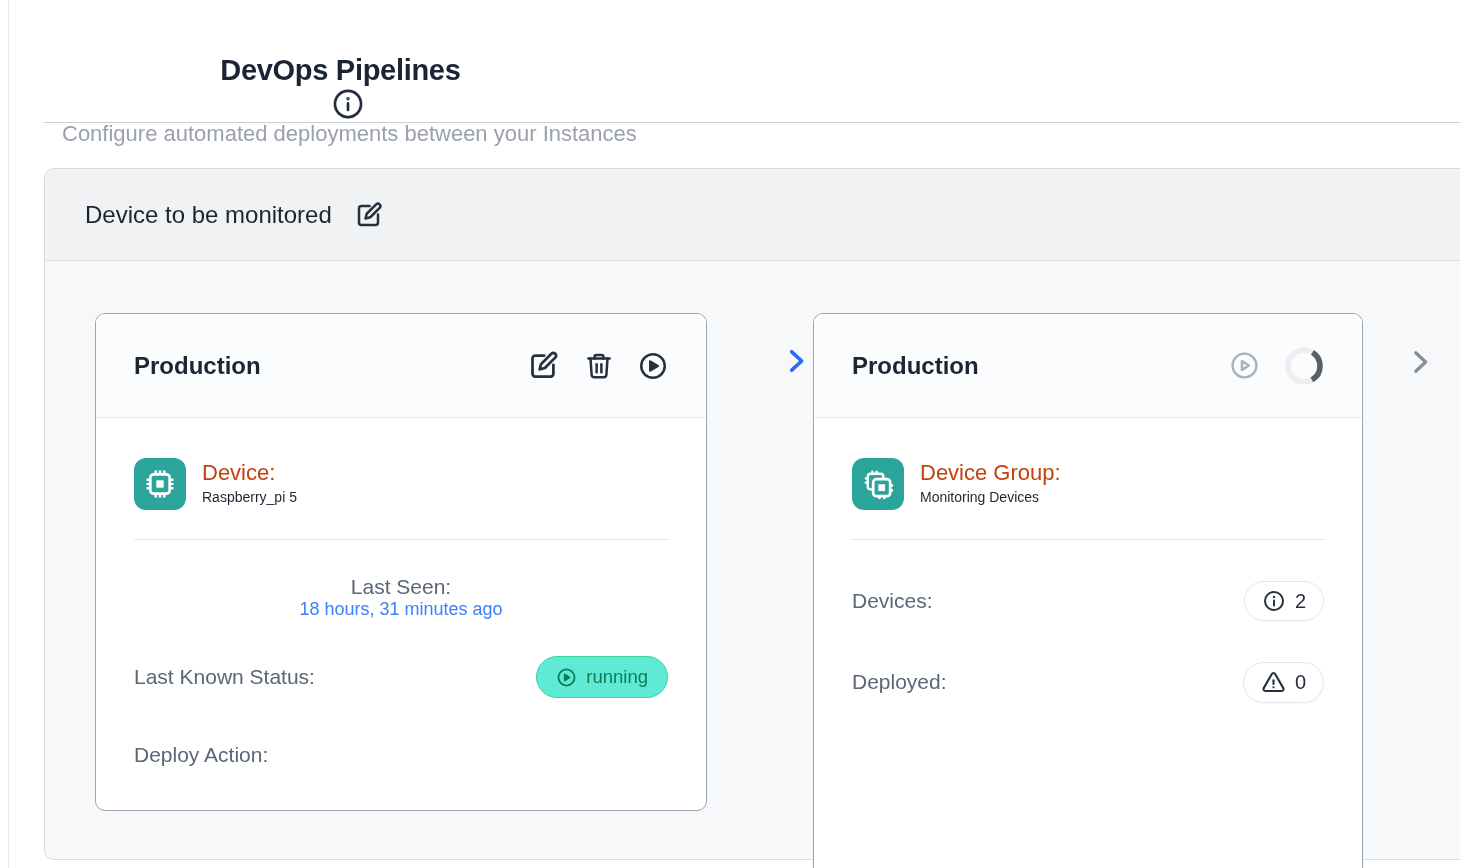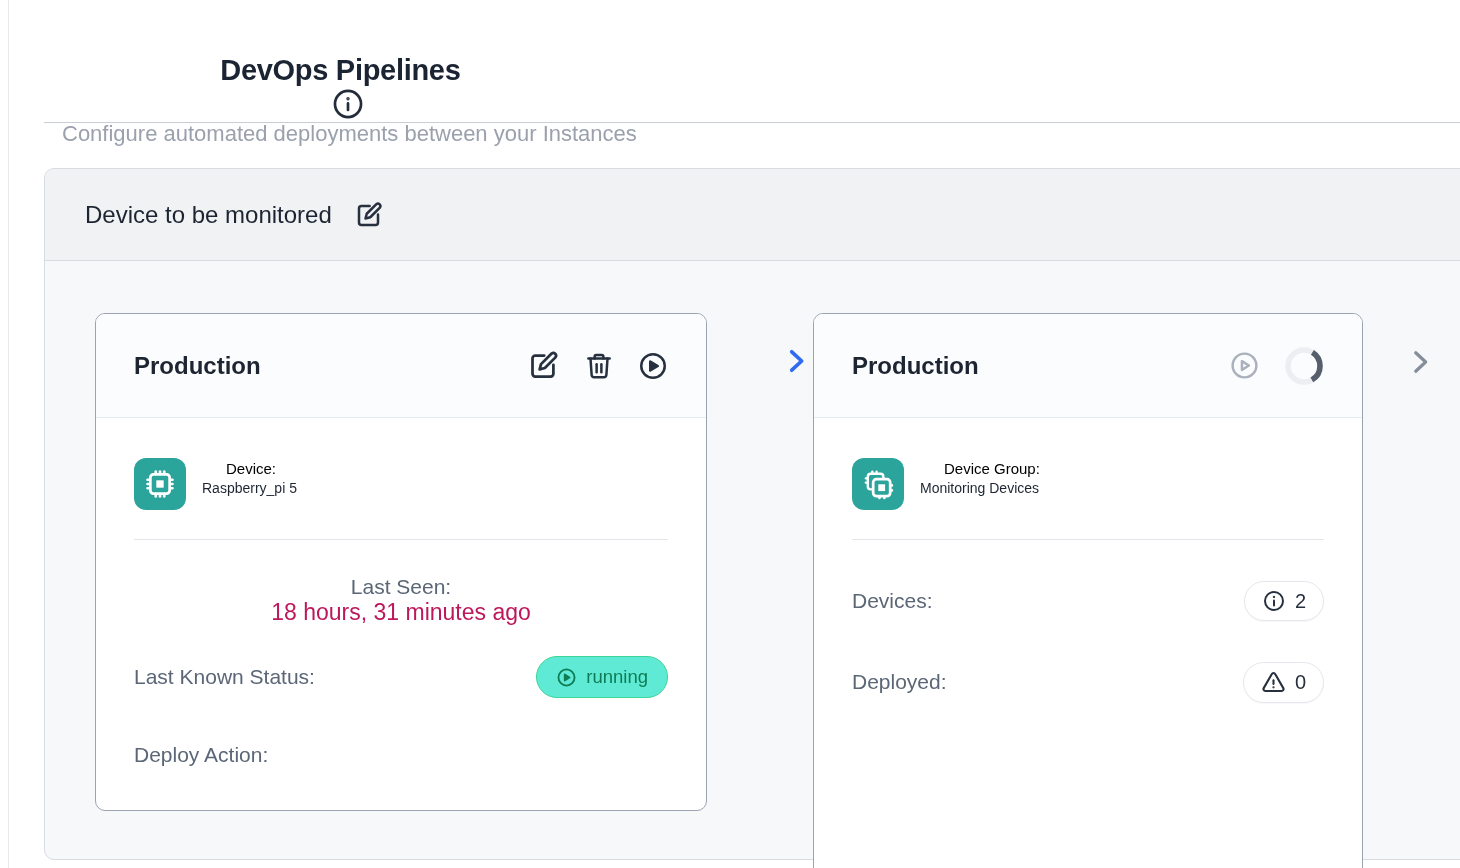--- a/index.html
+++ b/index.html
@@ -51,28 +51,28 @@
   .action-icon { display:flex; color:#27303f; cursor:pointer; }
   .action-icon.muted { color:#aab1bc; }
 
   .card-body { padding:40px 38px 0 38px; }
   .device-row { display:flex; align-items:flex-start; gap:16px; }
   .chip-badge {
     width:52px; height:52px; border-radius:12px; background:#2ba49b;
     display:flex; align-items:center; justify-content:center; flex:0 0 auto;
   }
   .device-text { padding-top:1px; }
-  .device-label { font-size:15px; color:#000000; line-height:1.3;margin-left:24px; }
+  .device-label { font-size:22px; color:#c2410c; line-height:1.3; }
   .device-name { font-size:14px; color:#1e2532; line-height:1.35; }
 
   .body-divider { height:1px; background:#e3e6eb; margin-top:29px; }
 
   .kv-row { display:flex; align-items:center; justify-content:space-between; height:44px; }
   .kv-label { font-size:21px; color:#5b6676; }
-  .kv-value { font-size:23px; color:#be185d;text-align:right; }
+  .kv-value { font-size:18px; color:#3b82f6;text-align:right; }
   .row-1 { margin-top:35px;flex-direction:column; }
   .row-2 { margin-top:36px; }
   .row-3 { margin-top:34px; }
   .prow-1 { margin-top:39px; }
   .prow-2 { margin-top:37px; }
 
   .status-badge {
     display:inline-flex; align-items:center; gap:9px;
     background:#5eead4; border:1.5px solid #3ed598; border-radius:999px;
     padding:9px 19px; color:#0f7c55; font-size:18.5px;

